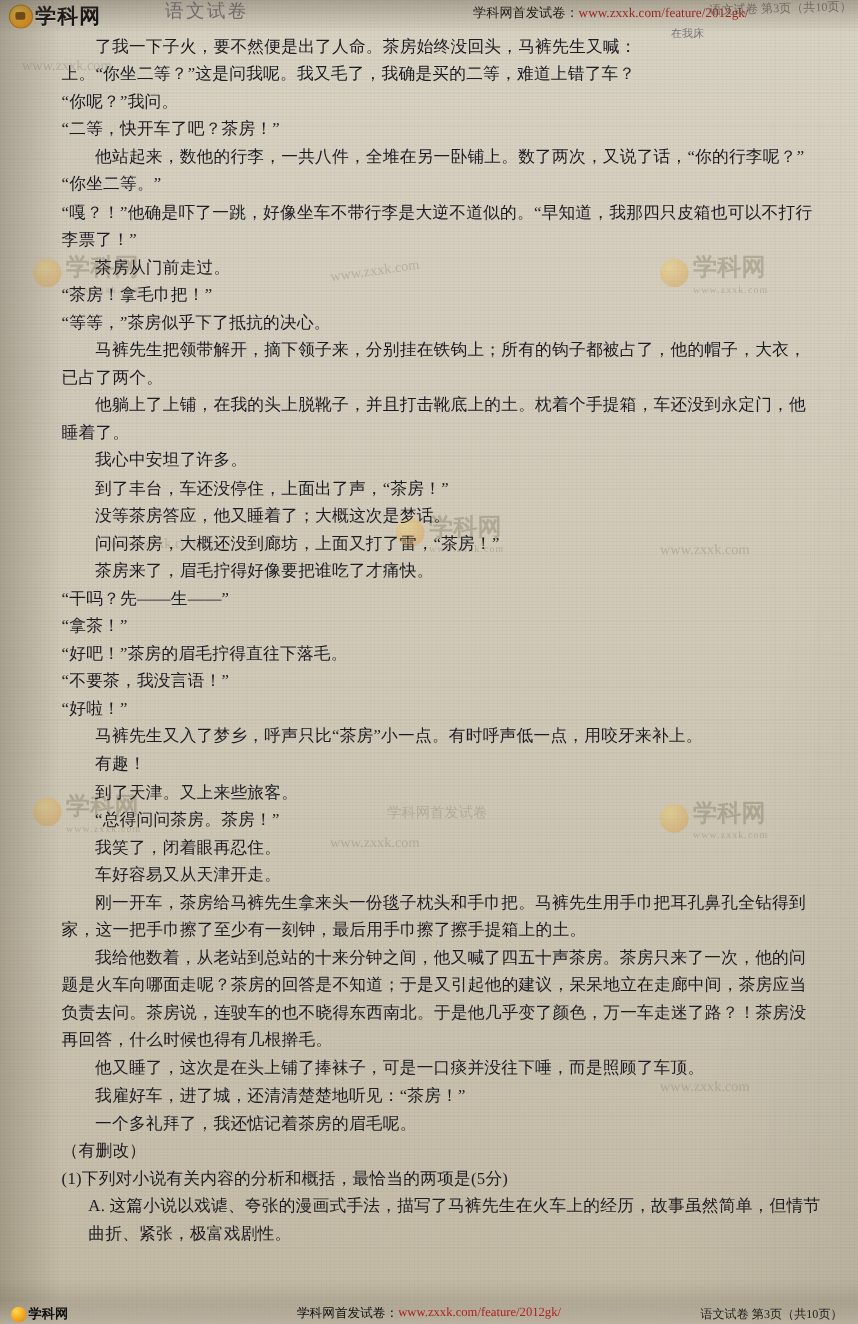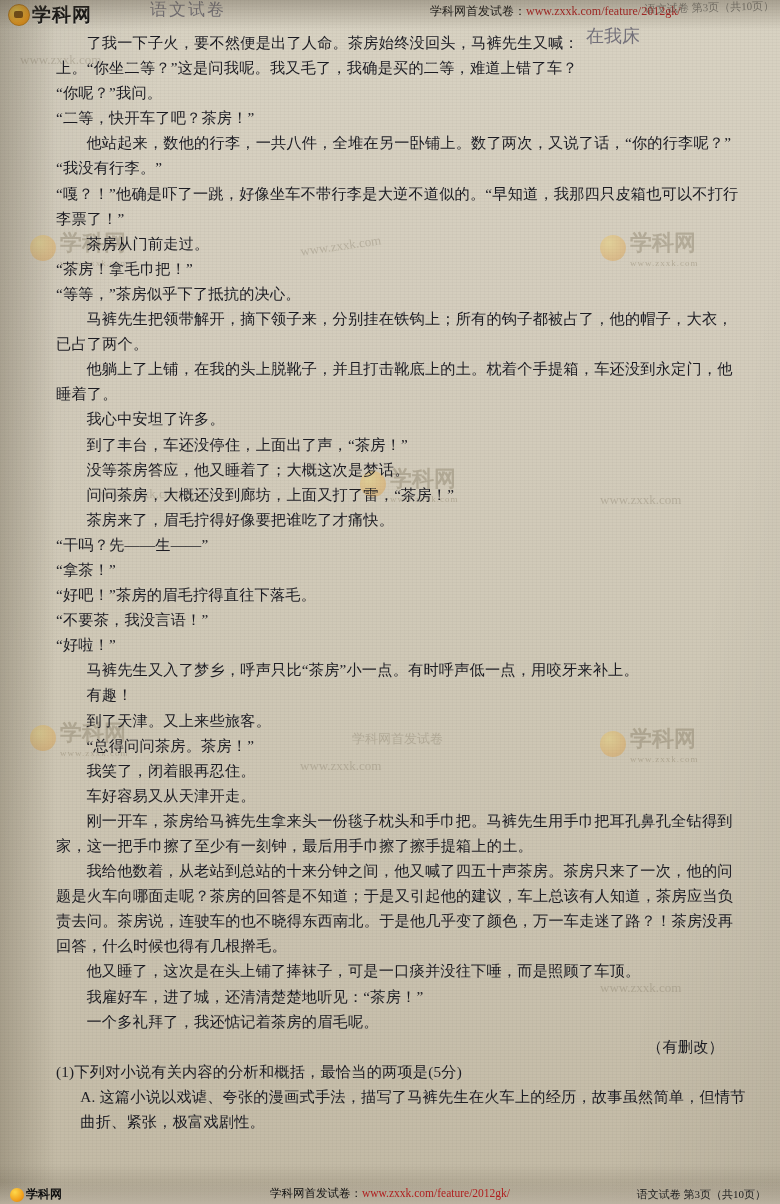--- a/index.html
+++ b/index.html
@@ -70,21 +70,21 @@
   .top-center .url{color:#b02020;}
   .top-right{
     position:absolute;right:6px;top:0px;
     font-size:11px;color:#333;opacity:.55;transform:rotate(-1.5deg);
   }
   .handwrite-top{
     position:absolute;left:150px;top:-2px;font-size:17px;color:#2b2b45;
     opacity:.55;letter-spacing:2px;
   }
   .handwrite-tr{
-    position:absolute;right:140px;top:24px;font-size:18px;color:#33334d;opacity:.6;
+    position:absolute;right:140px;top:24px;font-size:10px;color:#33334d;opacity:.6;
   }
 
   
   .wm{
     position:absolute;pointer-events:none;
     color:rgba(120,110,90,0.30);
     font-size:13px;white-space:nowrap;
   }
   .wm-big{
     position:absolute;pointer-events:none;
@@ -104,21 +104,21 @@
     font-size:15.2px;line-height:25.1px;color:#1b1b22;
     letter-spacing:0.2px;
     font-family:"Liberation Serif",serif;
   }
   .body-text p{margin:0;white-space:pre-wrap;}
   .ind1{text-indent:2em;}
   .ind0{text-indent:0;}
   .q-line{text-indent:0;}
   .opt{ text-indent:0; padding-left:1.6em; }
   .opt-wrap{ margin-top:1px; }
-  .right-note{ text-align:right; padding-right:22px;}
+  .right-note{ padding-right:22px;}
 
   
   .bottom-strip{
     position:absolute;left:0;bottom:0;width:780px;height:22px;
     display:flex;align-items:center;justify-content:center;
     font-size:11.5px;color:#111;
     background:linear-gradient(180deg, rgba(210,203,188,0.0), rgba(198,189,172,0.75));
   }
   .bottom-strip .url{color:#b02020;}
   .bottom-left-logo{
@@ -196,21 +196,21 @@
         </span>
       </div>
     </div>
 
   <div class="body-text" id="body-text">
       <p class="ind1">了我一下子火，要不然便是出了人命。茶房始终没回头，马裤先生又喊：</p>
       <p class="ind0">上。“你坐二等？”这是问我呢。我又毛了，我确是买的二等，难道上错了车？</p>
       <p class="ind0">“你呢？”我问。</p>
       <p class="ind0">“二等，快开车了吧？茶房！”</p>
       <p class="ind1">他站起来，数他的行李，一共八件，全堆在另一卧铺上。数了两次，又说了话，“你的行李呢？”</p>
-      <p class="ind0">“我没有行李。”</p>
+      <p class="ind0">“你坐二等。”</p>
       <p class="ind0">“嘎？！”他确是吓了一跳，好像坐车不带行李是大逆不道似的。“早知道，我那四只皮箱也可以不打行李票了！”</p>
       <p class="ind1">茶房从门前走过。</p>
       <p class="ind0">“茶房！拿毛巾把！”</p>
       <p class="ind0">“等等，”茶房似乎下了抵抗的决心。</p>
       <p class="ind1">马裤先生把领带解开，摘下领子来，分别挂在铁钩上；所有的钩子都被占了，他的帽子，大衣，已占了两个。</p>
       <p class="ind1">他躺上了上铺，在我的头上脱靴子，并且打击靴底上的土。枕着个手提箱，车还没到永定门，他睡着了。</p>
       <p class="ind1">我心中安坦了许多。</p>
       <p class="ind1">到了丰台，车还没停住，上面出了声，“茶房！”</p>
       <p class="ind1">没等茶房答应，他又睡着了；大概这次是梦话。</p>
       <p class="ind1">问问茶房，大概还没到廊坊，上面又打了雷，“茶房！”</p>
@@ -220,21 +220,21 @@
       <p class="ind0">“好吧！”茶房的眉毛拧得直往下落毛。</p>
       <p class="ind0">“不要茶，我没言语！”</p>
       <p class="ind0">“好啦！”</p>
       <p class="ind1">马裤先生又入了梦乡，呼声只比“茶房”小一点。有时呼声低一点，用咬牙来补上。</p>
       <p class="ind1">有趣！</p>
       <p class="ind1">到了天津。又上来些旅客。</p>
       <p class="ind1">“总得问问茶房。茶房！”</p>
       <p class="ind1">我笑了，闭着眼再忍住。</p>
       <p class="ind1">车好容易又从天津开走。</p>
       <p class="ind1">刚一开车，茶房给马裤先生拿来头一份毯子枕头和手巾把。马裤先生用手巾把耳孔鼻孔全钻得到家，这一把手巾擦了至少有一刻钟，最后用手巾擦了擦手提箱上的土。</p>
-      <p class="ind1">我给他数着，从老站到总站的十来分钟之间，他又喊了四五十声茶房。茶房只来了一次，他的问题是火车向哪面走呢？茶房的回答是不知道；于是又引起他的建议，车上总该有人知道，茶房应当负责去问。茶房说，连驶车的也不晓得东西南北。于是他几乎变了颜色，万一车走迷了路？！茶房没再回答，什么时候也得有几根擀毛。</p>
+      <p class="ind1">我给他数着，从老站到总站的十来分钟之间，他又喊了四五十声茶房。茶房只来了一次，他的问题是火车向哪面走呢？茶房的回答是不知道；于是又引起他的建议，呆呆地立在走廊中间，茶房应当负责去问。茶房说，连驶车的也不晓得东西南北。于是他几乎变了颜色，万一车走迷了路？！茶房没再回答，什么时候也得有几根擀毛。</p>
       <p class="ind1">他又睡了，这次是在头上铺了捧袜子，可是一口痰并没往下唾，而是照顾了车顶。</p>
       <p class="ind1">我雇好车，进了城，还清清楚楚地听见：“茶房！”</p>
       <p class="ind1">一个多礼拜了，我还惦记着茶房的眉毛呢。</p>
       <p class="right-note">（有删改）</p>
       <p class="q-line">(1)下列对小说有关内容的分析和概括，最恰当的两项是(5分)</p>
       <p class="opt opt-wrap">A. 这篇小说以戏谑、夸张的漫画式手法，描写了马裤先生在火车上的经历，故事虽然简单，但情节曲折、紧张，极富戏剧性。</p>
     </div>
 
   <div class="shade-left"></div>
   <div class="shade-top"></div>

